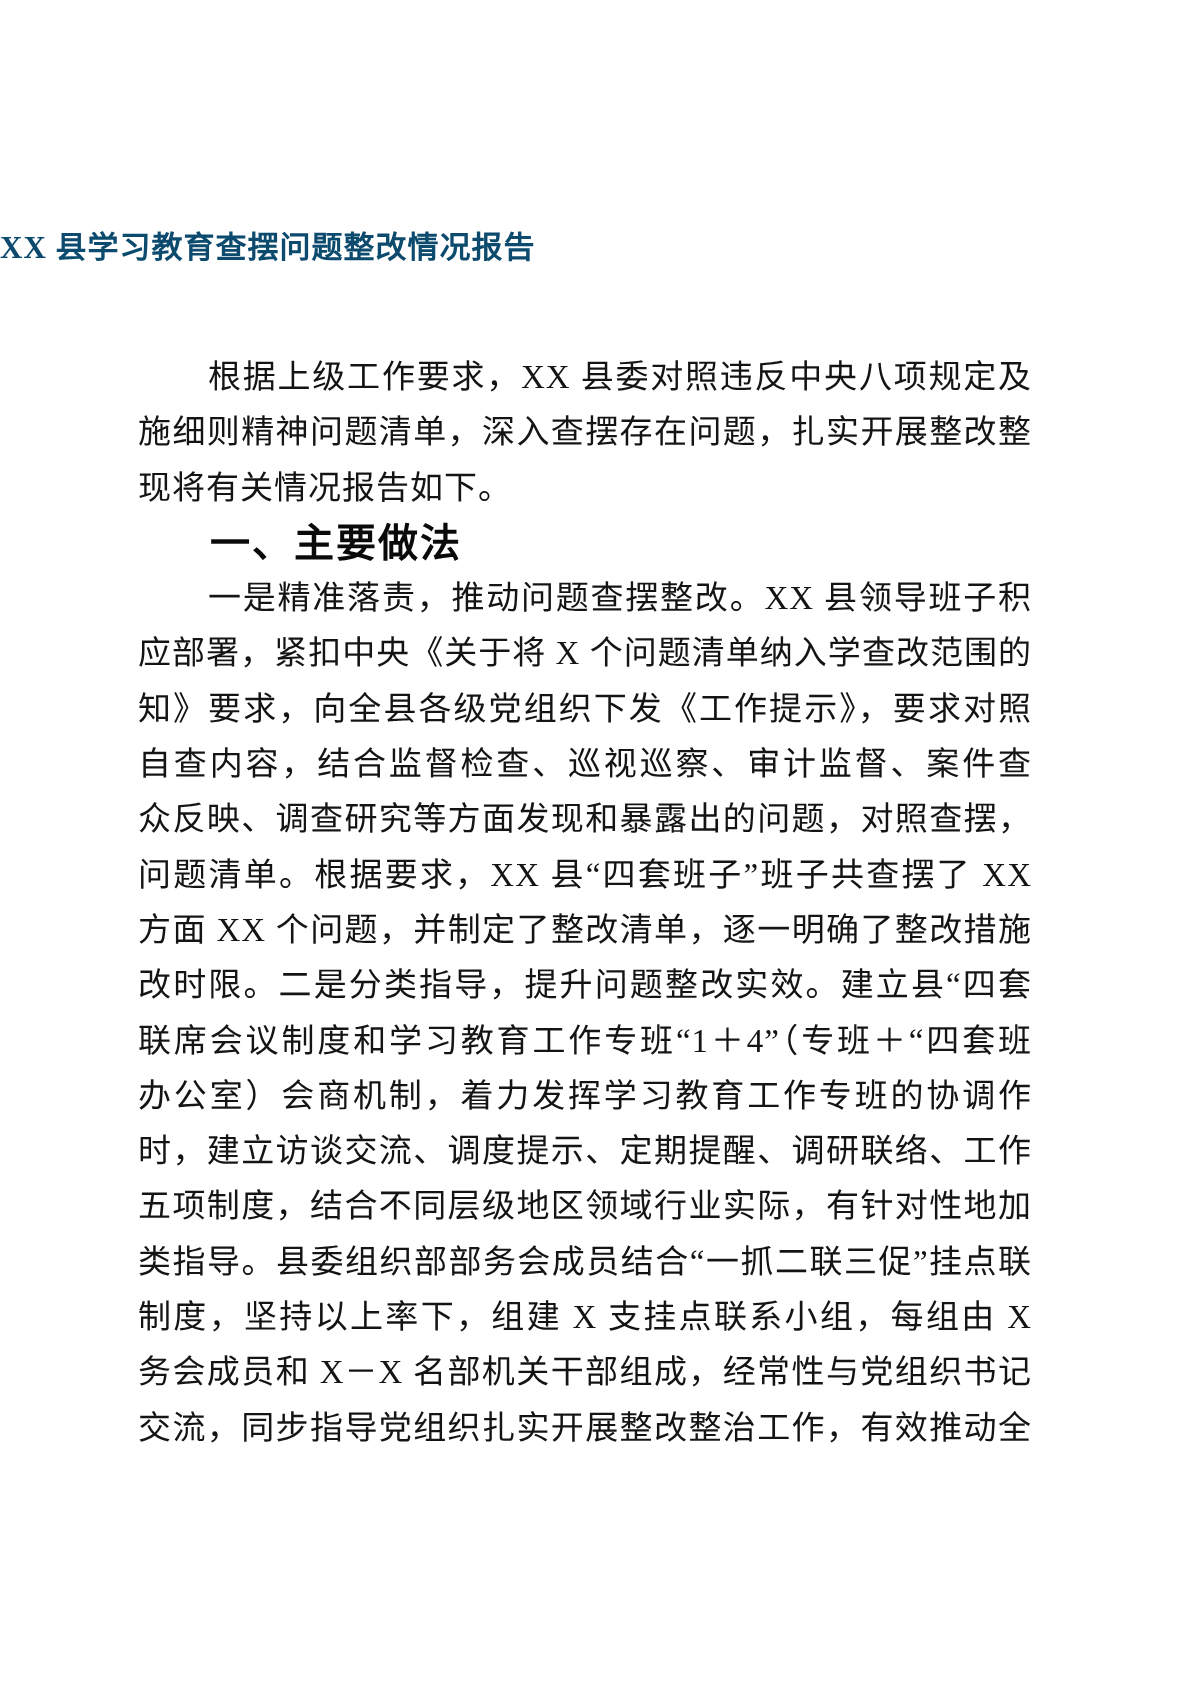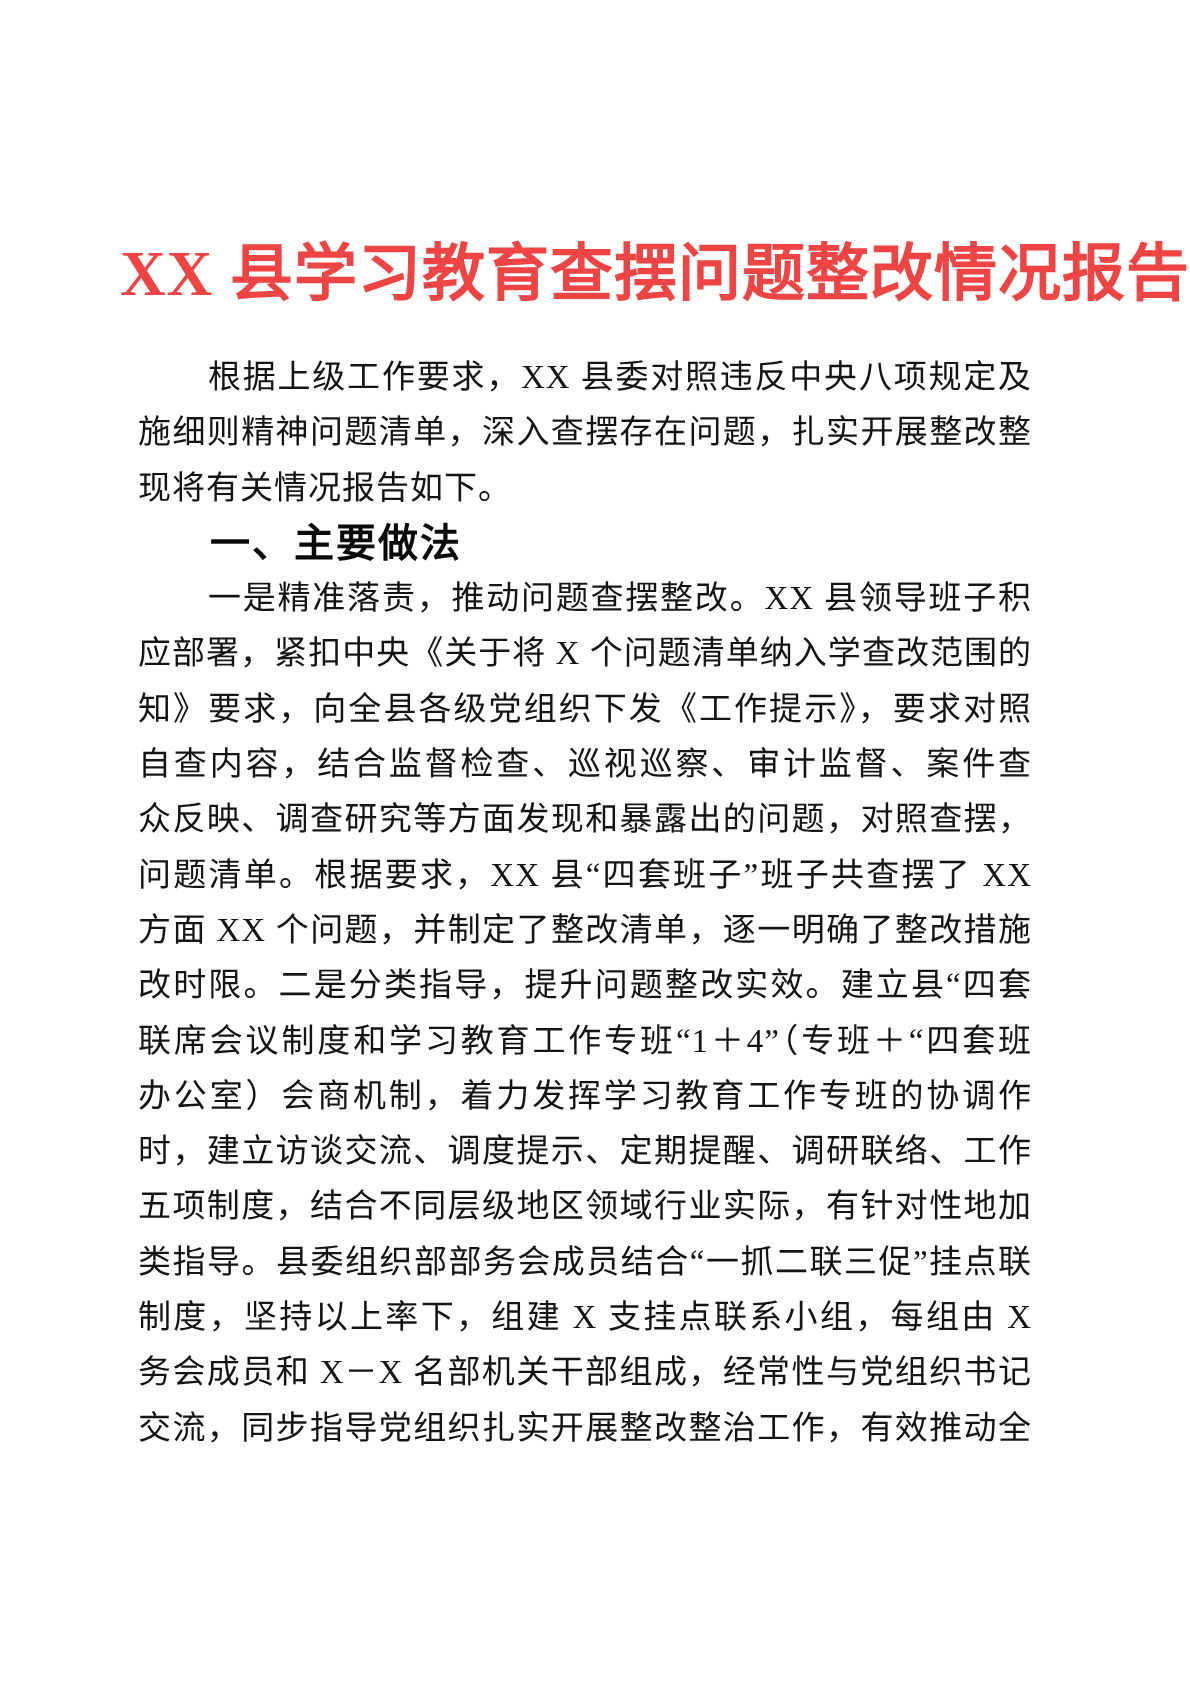--- a/index.html
+++ b/index.html
@@ -15,26 +15,26 @@
     color: #121212;
     overflow: hidden;
     font-family: "Liberation Serif", "DejaVu Serif", serif;
   }
   .doc-title {
     position: absolute;
     top: 222px;
     left: 0;
     width: 1190px;
     margin: 0;
-    text-align: right;
-    font-size: 63px;
+    text-align: left;
+    font-size: 31px;
     font-weight: 700;
     letter-spacing: 1px;
     font-family: "Liberation Serif", "DejaVu Serif", serif;
-    color: #ef4444;
+    color: #0c4a6e;
   }
   .content {
     position: absolute;
     top: 350px;
     left: 138px;
     width: 894px;
   }
   .line {
     height: 55.3px;
     line-height: 55.3px;

